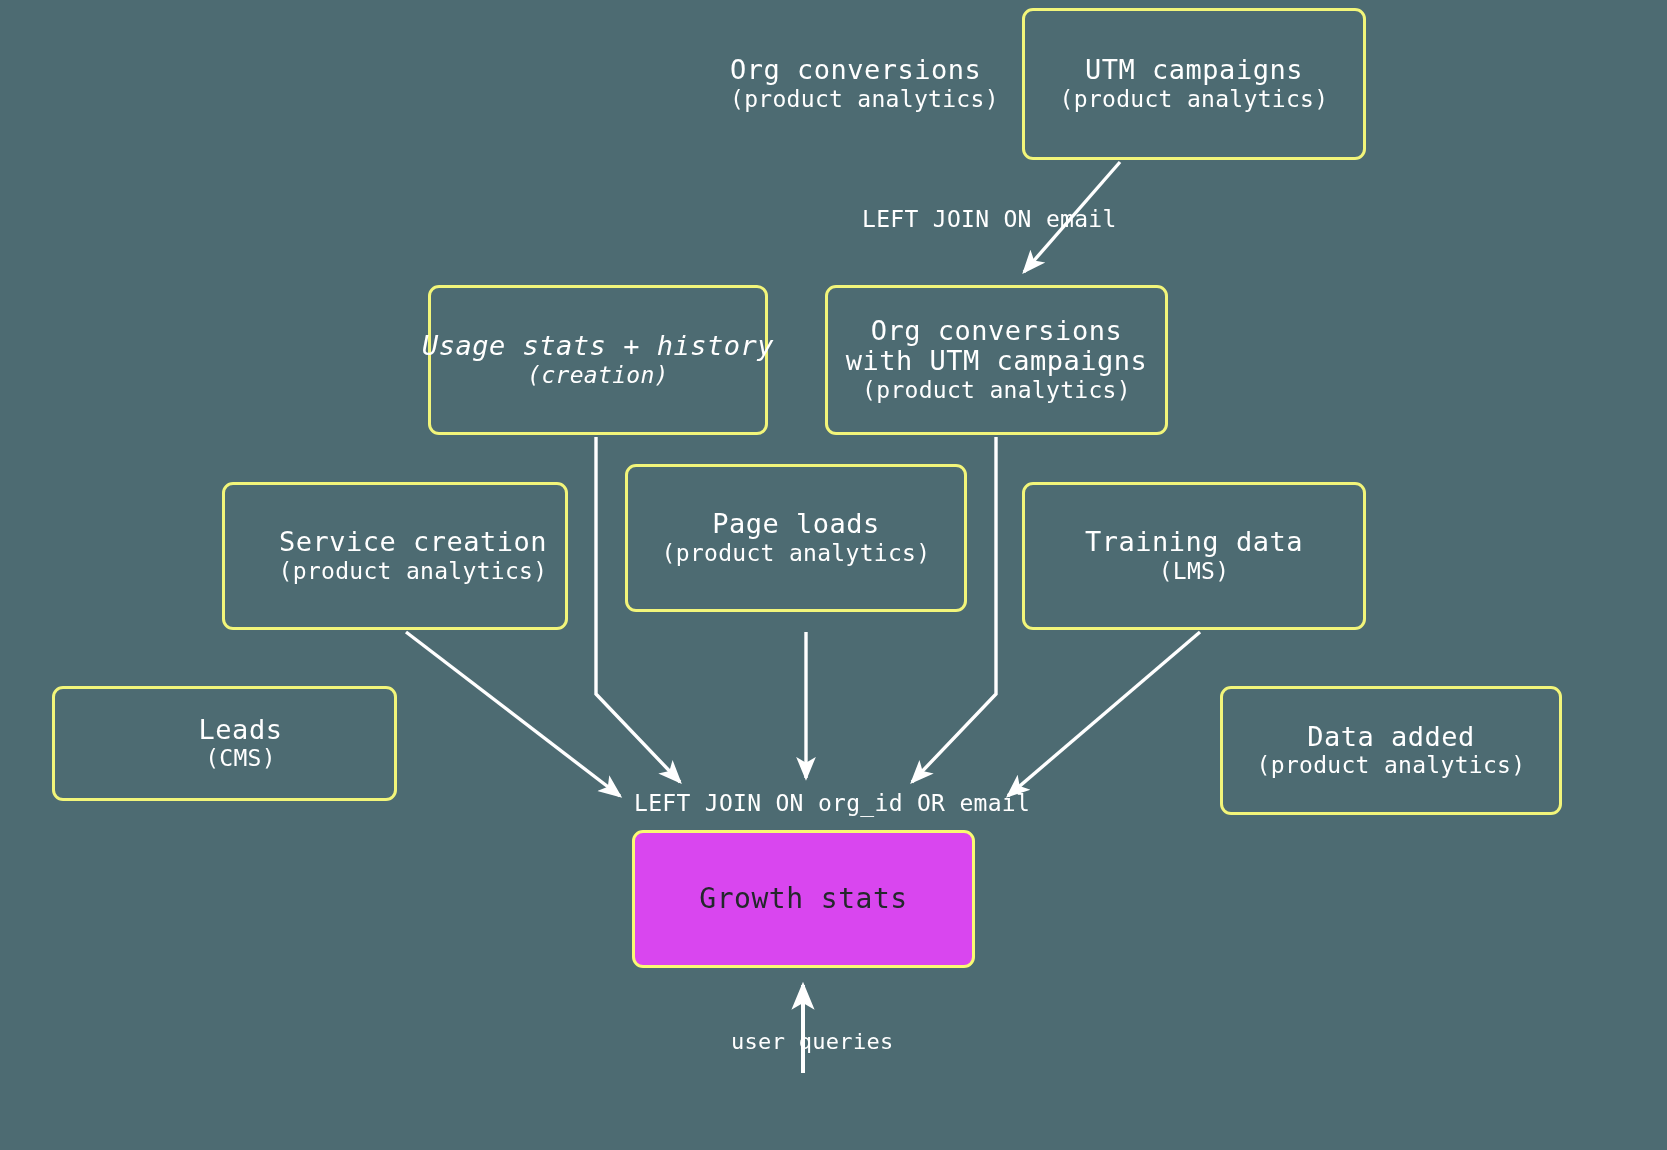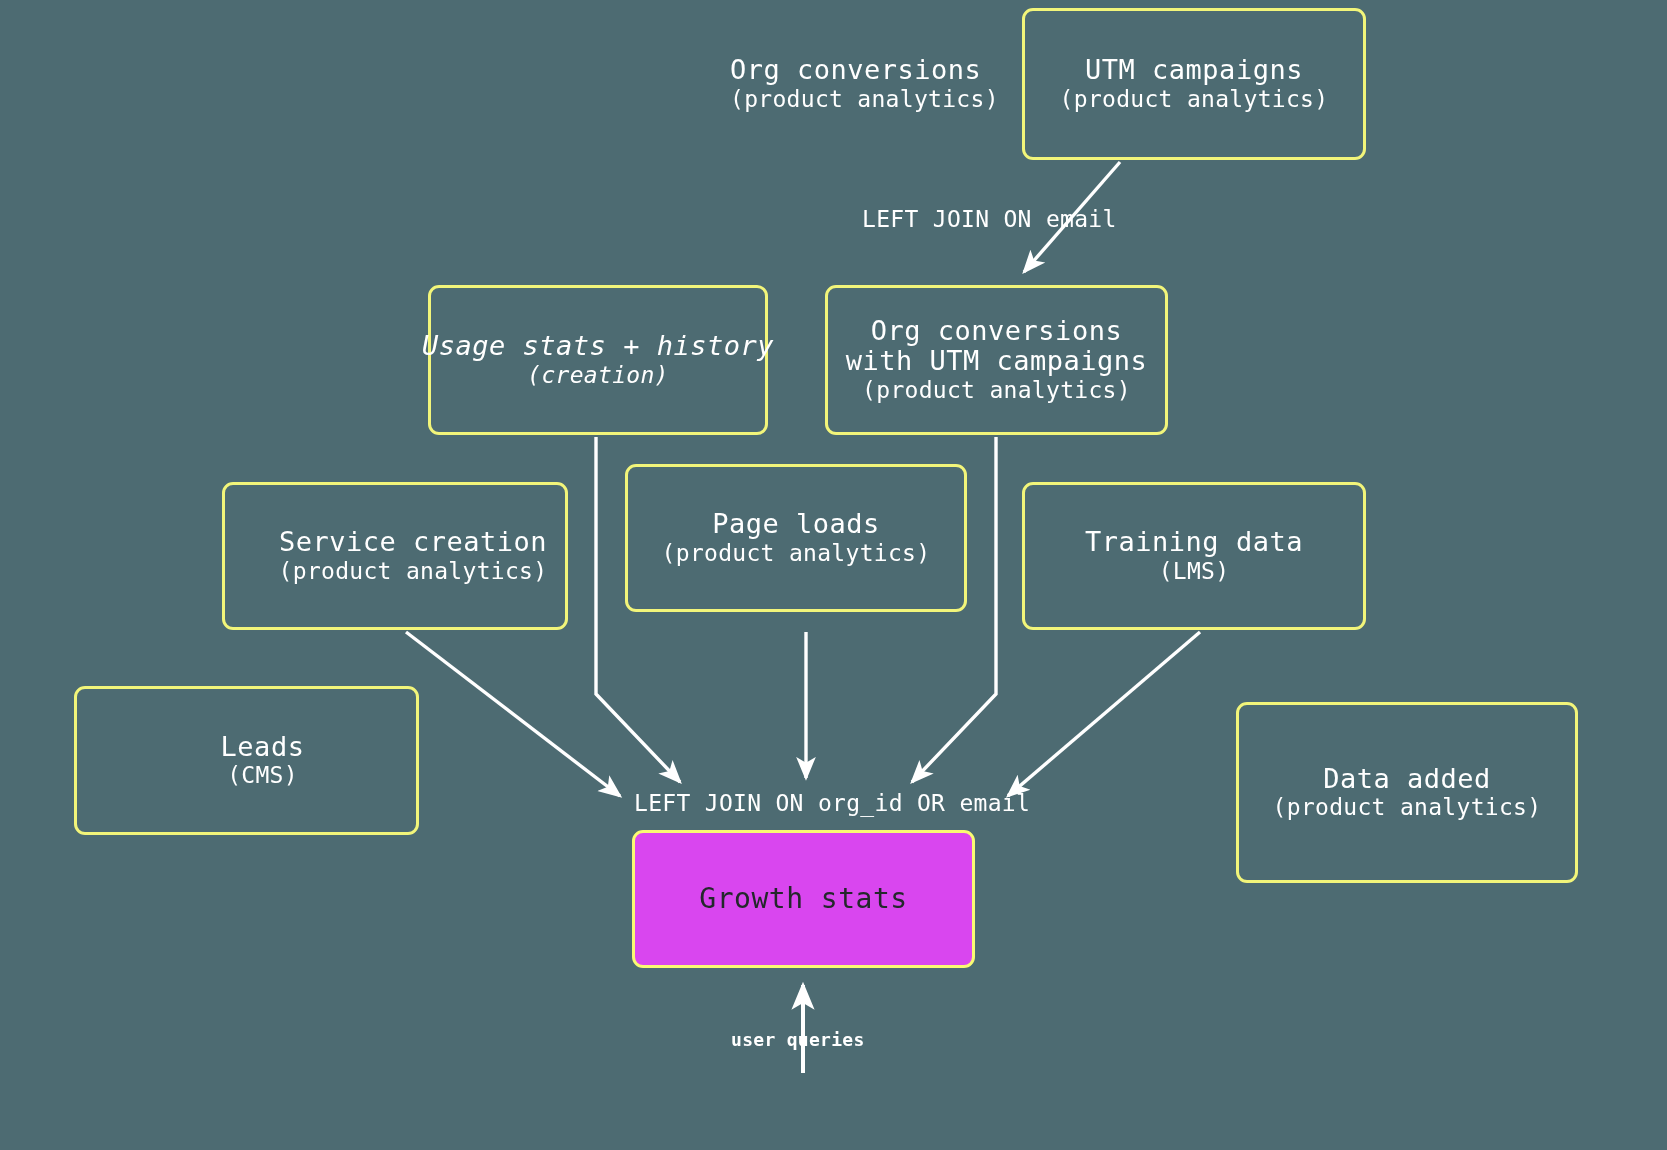--- a/index.html
+++ b/index.html
@@ -79,22 +79,22 @@
     position: absolute;
     color: #ffffff;
     font-size: 23px;
     letter-spacing: 0.3px;
     white-space: pre;
     z-index: 4;
   }
   .caption {
     position: absolute;
     color: #ffffff;
-    font-size: 18px;
-    font-weight: bold;
+    font-size: 22px;
+    font-weight: normal;
     letter-spacing: 0.3px;
     white-space: pre;
     z-index: 4;
   }
 </style>
 </head>
 <body>
 
 <div id="canvas">
 
@@ -139,25 +139,25 @@
         <div class="sub">(product analytics)</div>
       </div>
       <div class="node" style="left: 625px; top: 464px; width: 342px; height: 148px;">
         <div class="title">Page loads</div>
         <div class="sub">(product analytics)</div>
       </div>
       <div class="node" style="left: 1022px; top: 482px; width: 344px; height: 148px;">
         <div class="title">Training data</div>
         <div class="sub">(LMS)</div>
       </div>
-      <div class="node" style="left: 74px; top: 686px; width: 345px; height: 149px; padding-left: 32px;">
+      <div class="node" style="left: 52px; top: 686px; width: 345px; height: 115px; padding-left: 32px;">
         <div class="title">Leads</div>
         <div class="sub">(CMS)</div>
       </div>
-      <div class="node" style="left: 1220px; top: 702px; width: 342px; height: 181px; margin-left: 16px;">
+      <div class="node" style="left: 1220px; top: 686px; width: 342px; height: 129px;">
         <div class="title">Data added</div>
         <div class="sub">(product analytics)</div>
       </div>
       <div class="node filled" style="left: 632px; top: 830px; width: 343px; height: 138px;">
         <div class="title">Growth stats</div>
       </div>
     </div>
 
   <div id="floating">
       <div class="floating-label" style="left: 730px; top: 55px; width: 240px;"><div class="title">Org conversions</div><div class="sub">(product analytics)</div></div>

